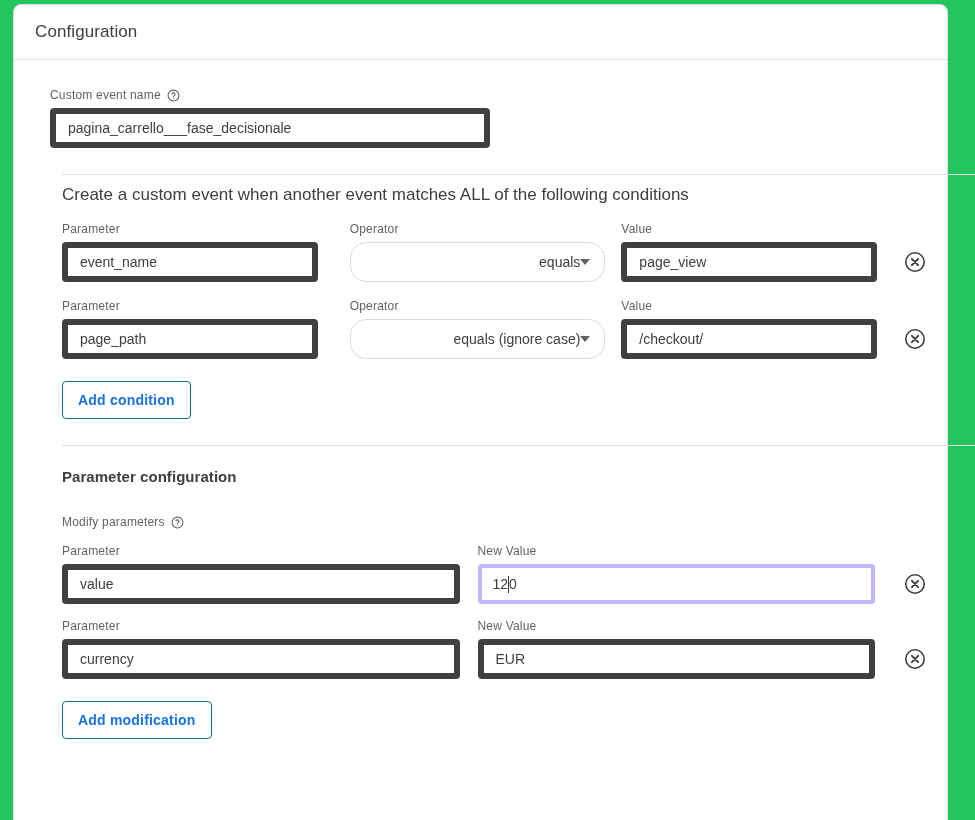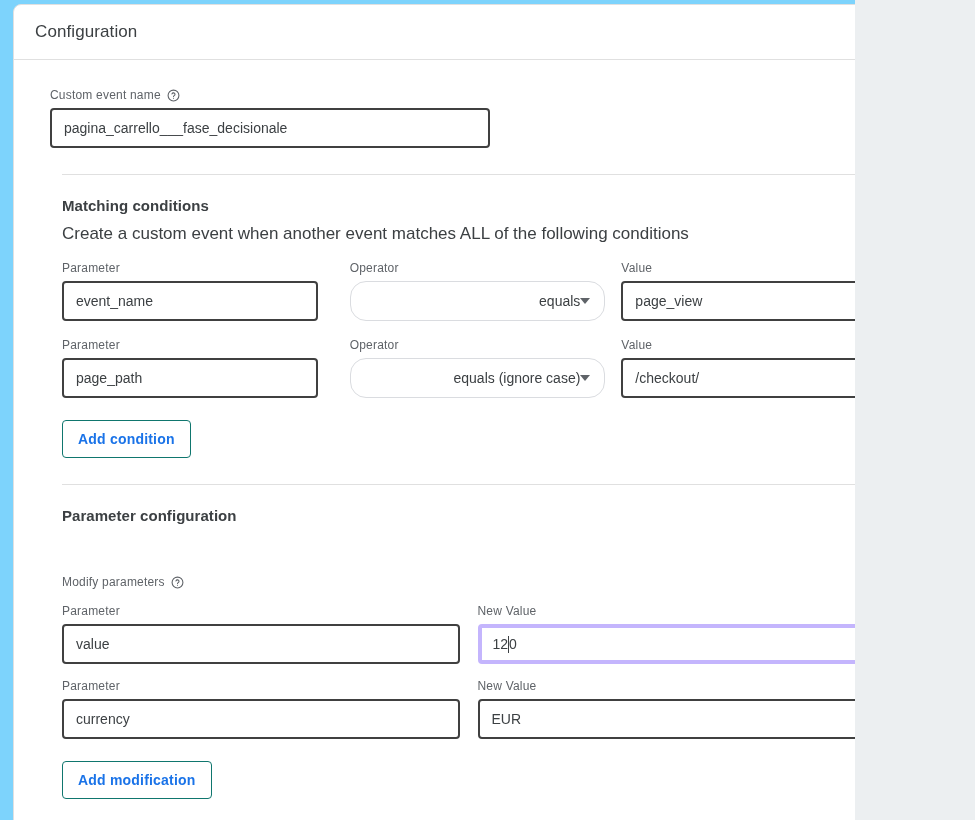--- a/index.html
+++ b/index.html
@@ -4,24 +4,24 @@
 <style>
   html, body {
     margin: 0;
     padding: 0;
     background: #eceff1;
     font-family: "Liberation Sans", sans-serif;
     -webkit-font-smoothing: antialiased;
   }
   #root {
     position: relative;
-    width: 855px;
+    width: 975px;
     height: 820px;
     overflow: hidden;
-    background: #7dd3fc;
+    background: #22c55e;
   }
   .card {
     position: absolute;
     left: 13px;
     top: 4px;
     width: 935px;
     min-height: 830px;
     background: #ffffff;
     border: 1px solid #e0e0e0;
     border-radius: 8px;
@@ -54,21 +54,21 @@
   }
   .help-icon {
     display: inline-flex;
     width: 13px;
     height: 13px;
     color: #5f6368;
   }
   .help-icon svg { width: 13px; height: 13px; display: block; }
   .text-input {
     height: 40px;
-    border: 2px solid #404040;
+    border: 6px solid #404040;
     border-radius: 4px;
     background: #fff;
     display: flex;
     align-items: center;
     padding: 0 12px;
     box-sizing: border-box;
     font-size: 14px;
     color: #3c4043;
   }
   .text-input.focused {
@@ -176,21 +176,21 @@
     justify-content: center;
     cursor: pointer;
     flex: 0 0 auto;
   }
   .checkbox svg { width: 14px; height: 14px; display: block; }
   .checkbox-label {
     font-size: 14px;
     color: #3c4043;
   }
   .modify-label {
-    margin: 51px 0 0 12px;
+    margin: 30px 0 0 12px;
   }
   .mod-row {
     display: flex;
     align-items: flex-end;
     margin: 15px 0 0 12px;
     gap: 18px;
   }
   .mod-col-param { width: 416px; }
   .mod-col-value { width: 416px; }
 </style>
@@ -219,21 +219,20 @@
           </span>
         </div>
         <div class="text-input top-field">
           <span>pagina_carrello___fase_decisionale</span>
         </div>
       </div>
 
       <div class="divider"></div>
 
       
-      <div class="section-title">Matching conditions</div>
       <div class="section-desc">Create a custom event when another event matches ALL of the following conditions</div>
 
       <div class="cond-row">
         <div class="col-param">
           <div class="field-label">Parameter</div>
           <div class="text-input">
             <span>event_name</span>
           </div>
         </div>
         <div class="col-operator">

